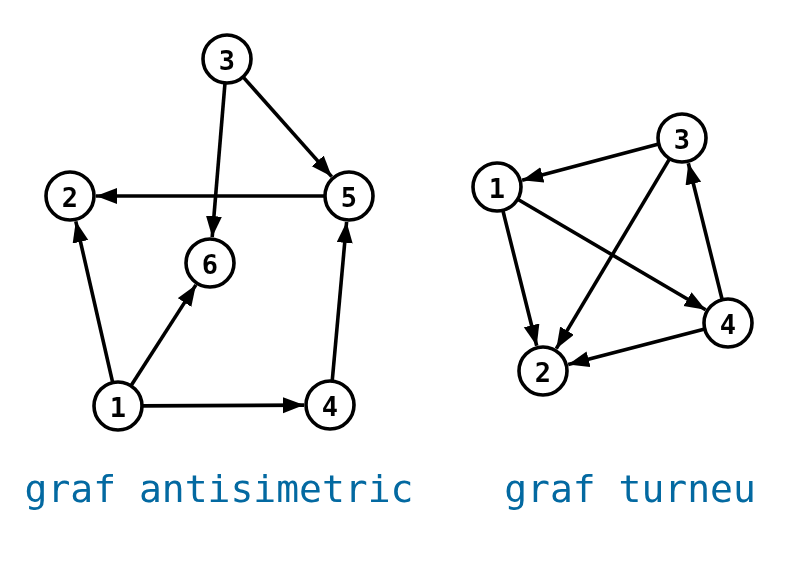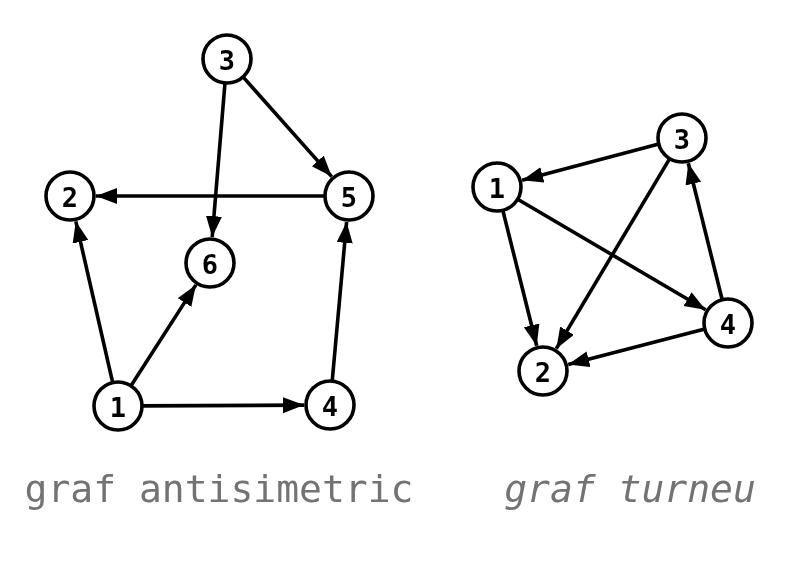--- a/index.html
+++ b/index.html
@@ -20,21 +20,21 @@
     left: 0;
     top: 0;
     display: block;
   }
   .caption {
     position: absolute;
     transform: translate(-50%, -50%);
     white-space: nowrap;
     font-size: 38px;
     font-weight: 500;
-    color: #737373;
+    color: #0369a1;
     letter-spacing: 0px;
     line-height: 1;
     user-select: none;
   }
   .node-num {
     font-family: "DejaVu Sans Mono", "Liberation Mono", monospace;
     font-size: 27px;
     font-weight: bold;
   }
 </style>
@@ -82,14 +82,14 @@
         <text x="543" y="372" text-anchor="middle" dominant-baseline="central" fill="#000000" class="node-num">2</text>
         <circle cx="682" cy="138" r="24" fill="#ffffff" stroke="#000000" stroke-width="3.6"></circle>
         <text x="682" y="139" text-anchor="middle" dominant-baseline="central" fill="#000000" class="node-num">3</text>
         <circle cx="728" cy="323" r="24" fill="#ffffff" stroke="#000000" stroke-width="3.6"></circle>
         <text x="728" y="324" text-anchor="middle" dominant-baseline="central" fill="#000000" class="node-num">4</text>
       </g>
     </svg>
 
   <div class="caption" id="caption-0" style="left: 219px; top: 489px;">graf antisimetric</div>
 
-  <div class="caption" id="caption-1" style="left: 630px; top: 489px; font-style: italic;">graf turneu</div>
+  <div class="caption" id="caption-1" style="left: 630px; top: 489px;">graf turneu</div>
 </div>
 
 </body></html>

